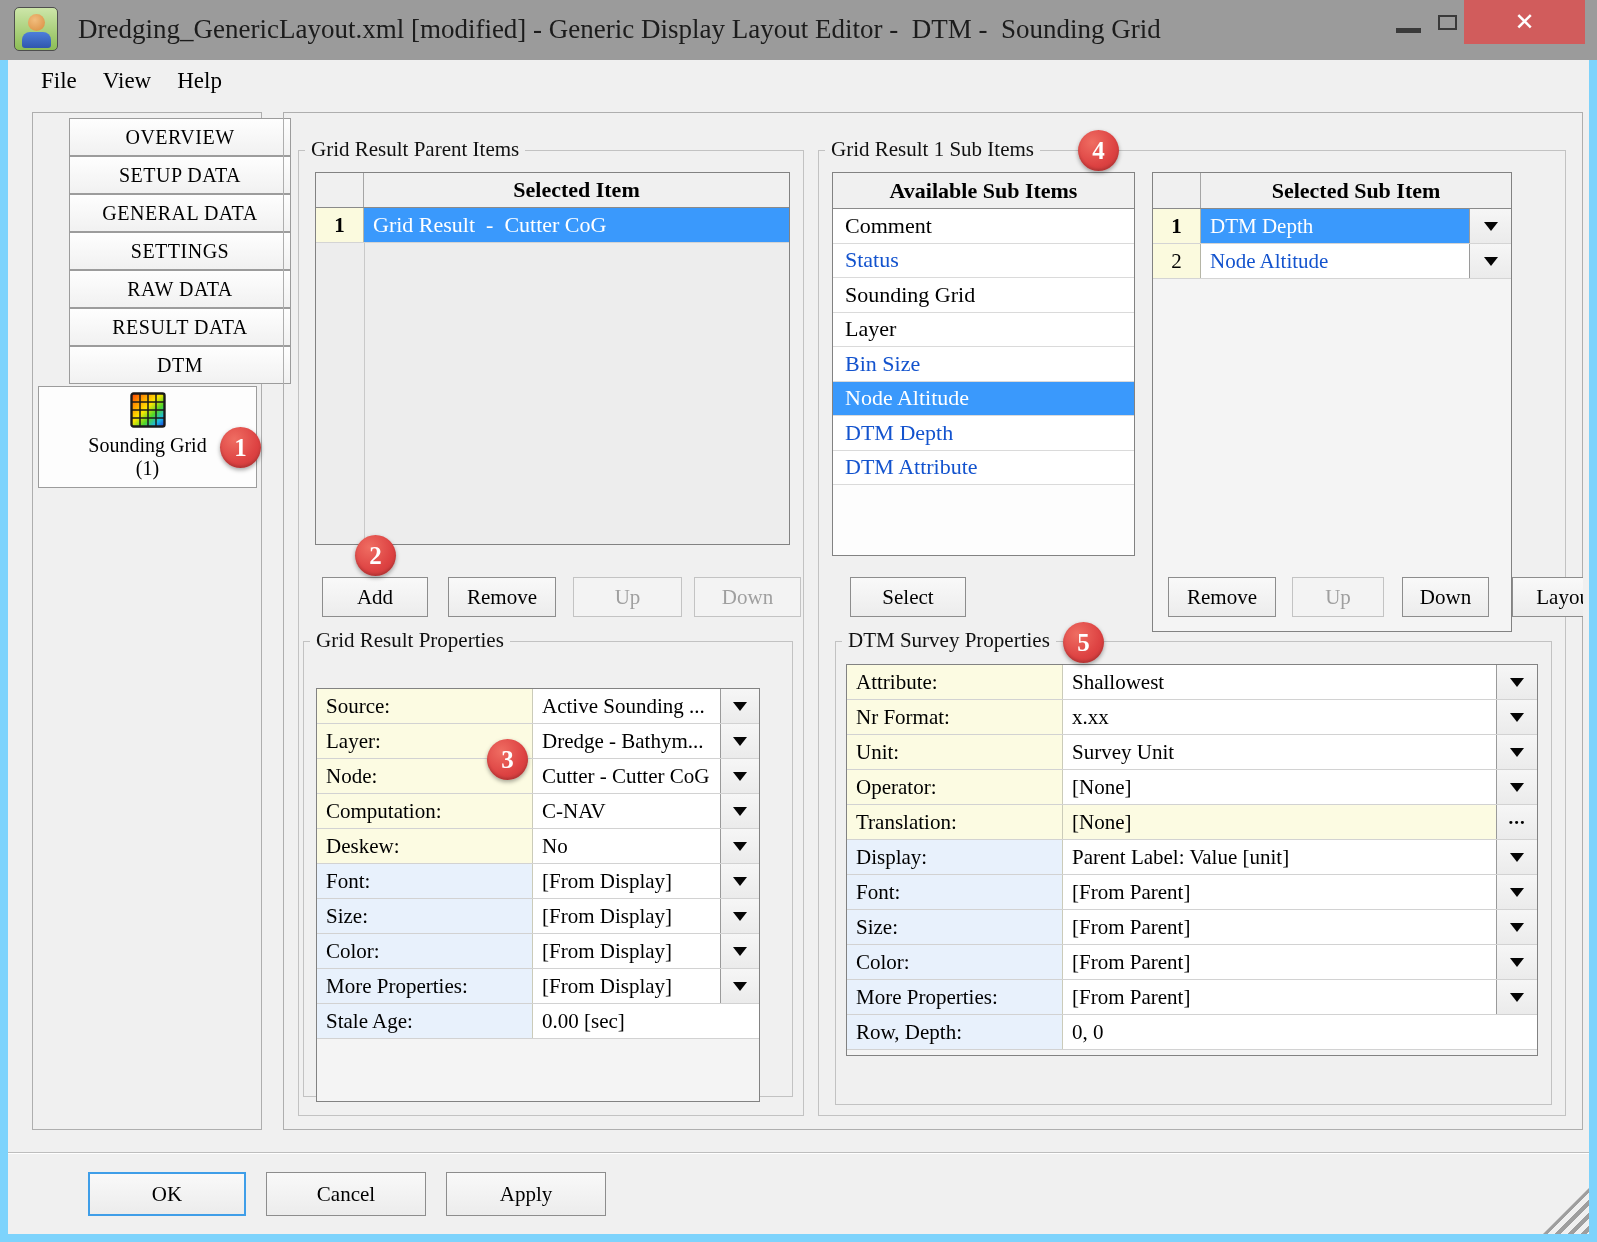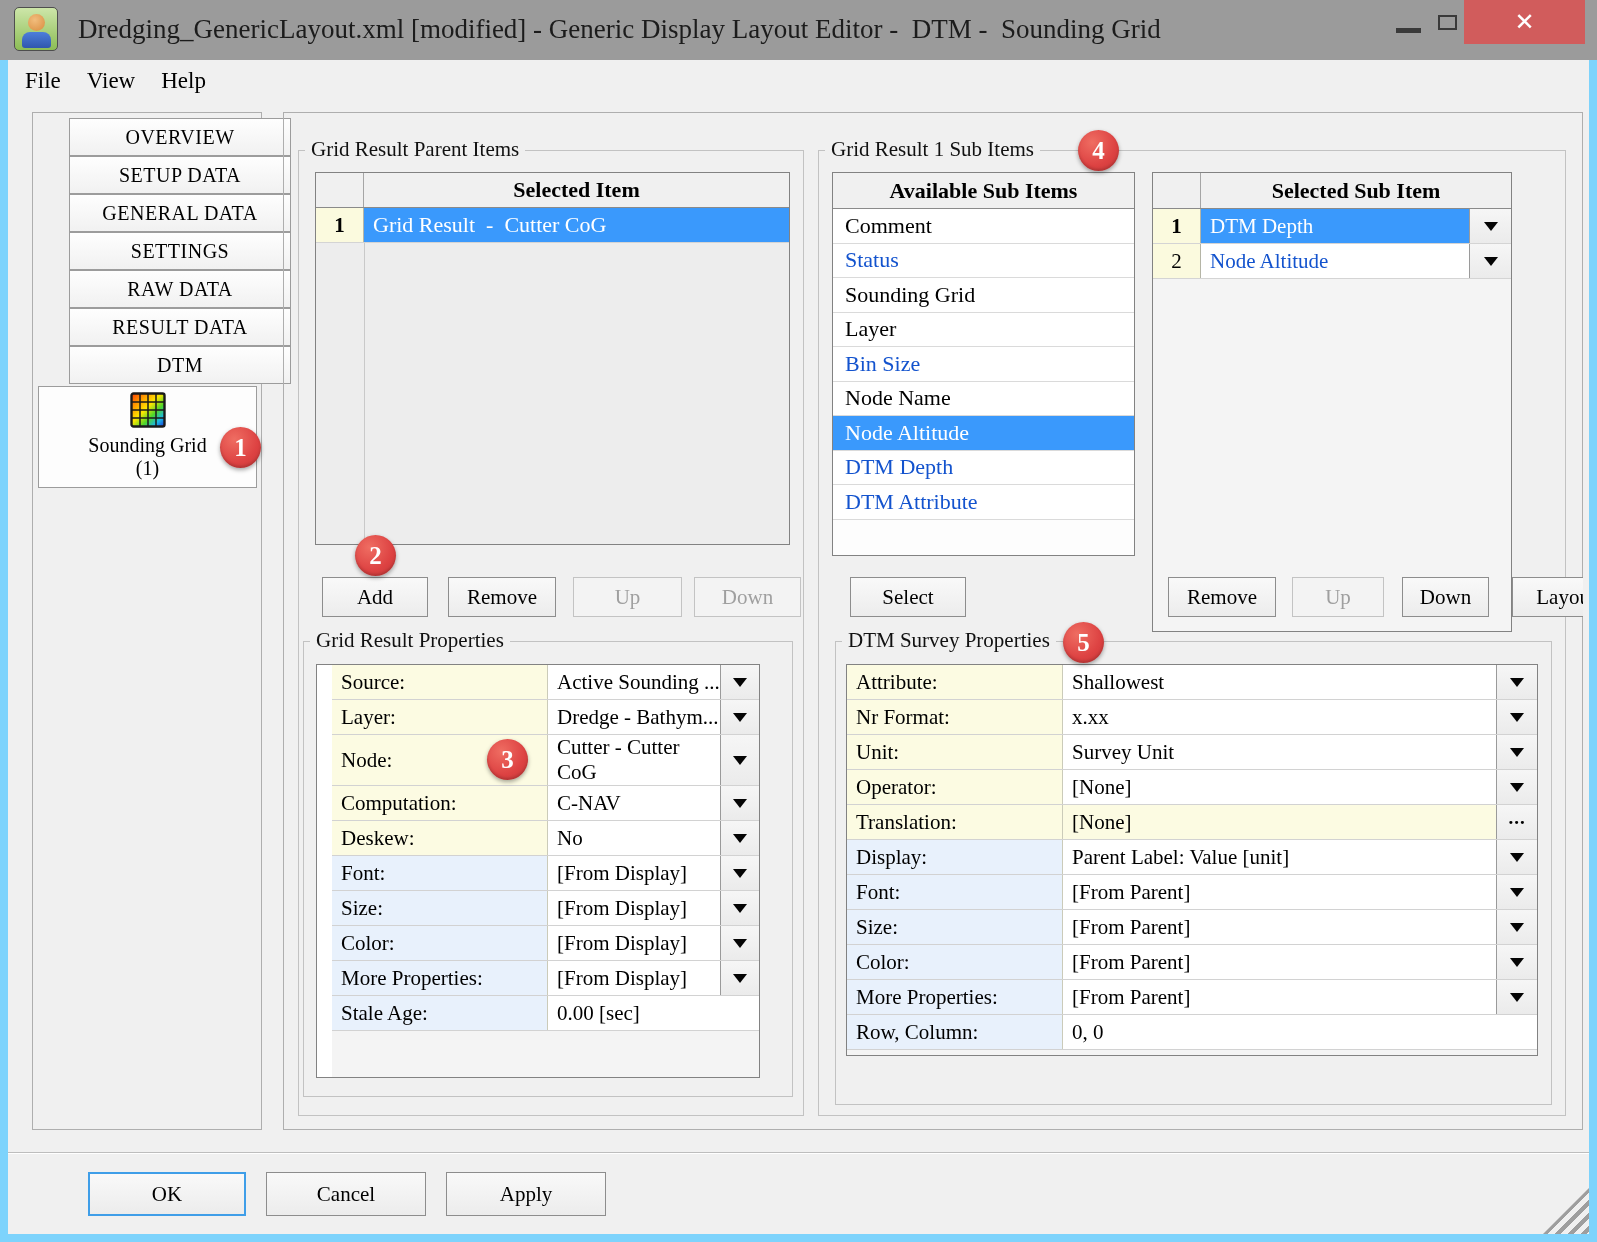--- a/index.html
+++ b/index.html
@@ -20,21 +20,21 @@
   .app-icon .body{position:absolute;left:7px;top:24px;width:29px;height:16px;border-radius:8px 8px 3px 3px;
     background:linear-gradient(180deg,#4d7edb,#2f57ae);}
   .win-title{left:78px;top:0;height:60px;line-height:58px;font-size:27px;color:#1c1c1c;}
   .minimize-glyph{left:1396px;top:28px;width:25px;height:5px;background:#3a3a3a;}
   .maximize-glyph{left:1438px;top:15px;width:19px;height:15px;border:2px solid #3a3a3a;}
   .close-btn{left:1464px;top:0;width:121px;height:44px;background:#d15c5c;display:flex;align-items:center;justify-content:center;}
   .close-btn span{color:#fff;font-size:24px;line-height:1;}
 
   
   .client{left:8px;top:60px;width:1581px;height:1174px;background:#f0f0f0;}
-  .menubar{left:8px;top:60px;width:1581px;height:42px;display:flex;align-items:flex-start;padding-left:4px;font-size:23px;}
+  .menubar{left:8px;top:60px;width:1581px;height:42px;display:flex;align-items:flex-start;padding-left:20px;font-size:23px;}
   .menu-item{padding:0 13px;height:42px;line-height:42px;}
 
   
   .frame{border:1px solid #aeaeae;}
   .fieldset{border:1px solid #c2c2c2;}
   .legend{position:absolute;top:-14px;left:6px;background:#f0f0f0;padding:0 6px;font-size:21px;white-space:nowrap;color:#111;}
 
   
   .side-btn{left:36px;width:222px;height:38px;border:1px solid #9c9c9c;background:linear-gradient(180deg,#fefefe,#f1f1f1);
     display:flex;align-items:center;justify-content:center;font-size:20px;letter-spacing:.5px;}
@@ -175,21 +175,21 @@
 
   <div class="abs btn" style="left:322px;top:577px;width:106px;height:40px;">Add</div>
   <div class="abs btn" style="left:448px;top:577px;width:108px;height:40px;">Remove</div>
   <div class="abs btn disabled" style="left:573px;top:577px;width:109px;height:40px;">Up</div>
   <div class="abs btn disabled" style="left:694px;top:577px;width:107px;height:40px;">Down</div>
 
   <div class="abs fieldset" style="left:303px;top:641px;width:490px;height:456px;">
     <div class="legend">Grid Result Properties</div>
   </div>
 
-  <div class="abs tbl" style="left:316px;top:664px;width:444px;height:414px;padding-left:15px;">
+  <div class="abs tbl" style="left:316px;top:688px;width:444px;height:414px;">
     <div class="prow">
       <div class="plabel cream">Source:</div>
       <div class="pvalue">Active Sounding ...</div>
       <div class="ddbtn">
           <i class="arr"></i>
         </div>
     </div>
     <div class="prow">
       <div class="plabel cream">Layer:</div>
       <div class="pvalue">Dredge - Bathym...</div>
@@ -262,21 +262,20 @@
 
   <div class="abs tbl" style="left:832px;top:172px;width:303px;height:384px;">
     <div class="tbl-header" style="flex-basis:36px;">
       <div class="hdr-text">Available Sub Items</div>
     </div>
     <div class="list-item">Comment</div>
     <div class="list-item blue">Status</div>
     <div class="list-item">Sounding Grid</div>
     <div class="list-item">Layer</div>
     <div class="list-item blue">Bin Size</div>
-    <div class="list-item">Node Name</div>
     <div class="list-item sel">Node Altitude</div>
     <div class="list-item blue">DTM Depth</div>
     <div class="list-item blue">DTM Attribute</div>
     <div class="lfill"></div>
   </div>
 
   <div class="abs tbl" style="left:1152px;top:172px;width:360px;height:460px;">
     <div class="tbl-header" style="flex-basis:36px;">
       <div class="hdr-idx"></div>
       <div class="hdr-text">Selected Sub Item</div>
@@ -376,21 +375,21 @@
         </div>
     </div>
     <div class="prow">
       <div class="plabel pblue">More Properties:</div>
       <div class="pvalue">[From Parent]</div>
       <div class="ddbtn w41">
           <i class="arr"></i>
         </div>
     </div>
     <div class="prow">
-      <div class="plabel pblue">Row, Column:</div>
+      <div class="plabel pblue">Row, Depth:</div>
       <div class="pvalue">0, 0</div>
     </div>
     <div class="tfill plain"></div>
   </div>
 
   <div class="abs separator"></div>
   <div class="abs btn focus" style="left:88px;top:1172px;width:158px;height:44px;">OK</div>
   <div class="abs btn" style="left:266px;top:1172px;width:160px;height:44px;">Cancel</div>
   <div class="abs btn" style="left:446px;top:1172px;width:160px;height:44px;text-align:right;">Apply</div>
 

